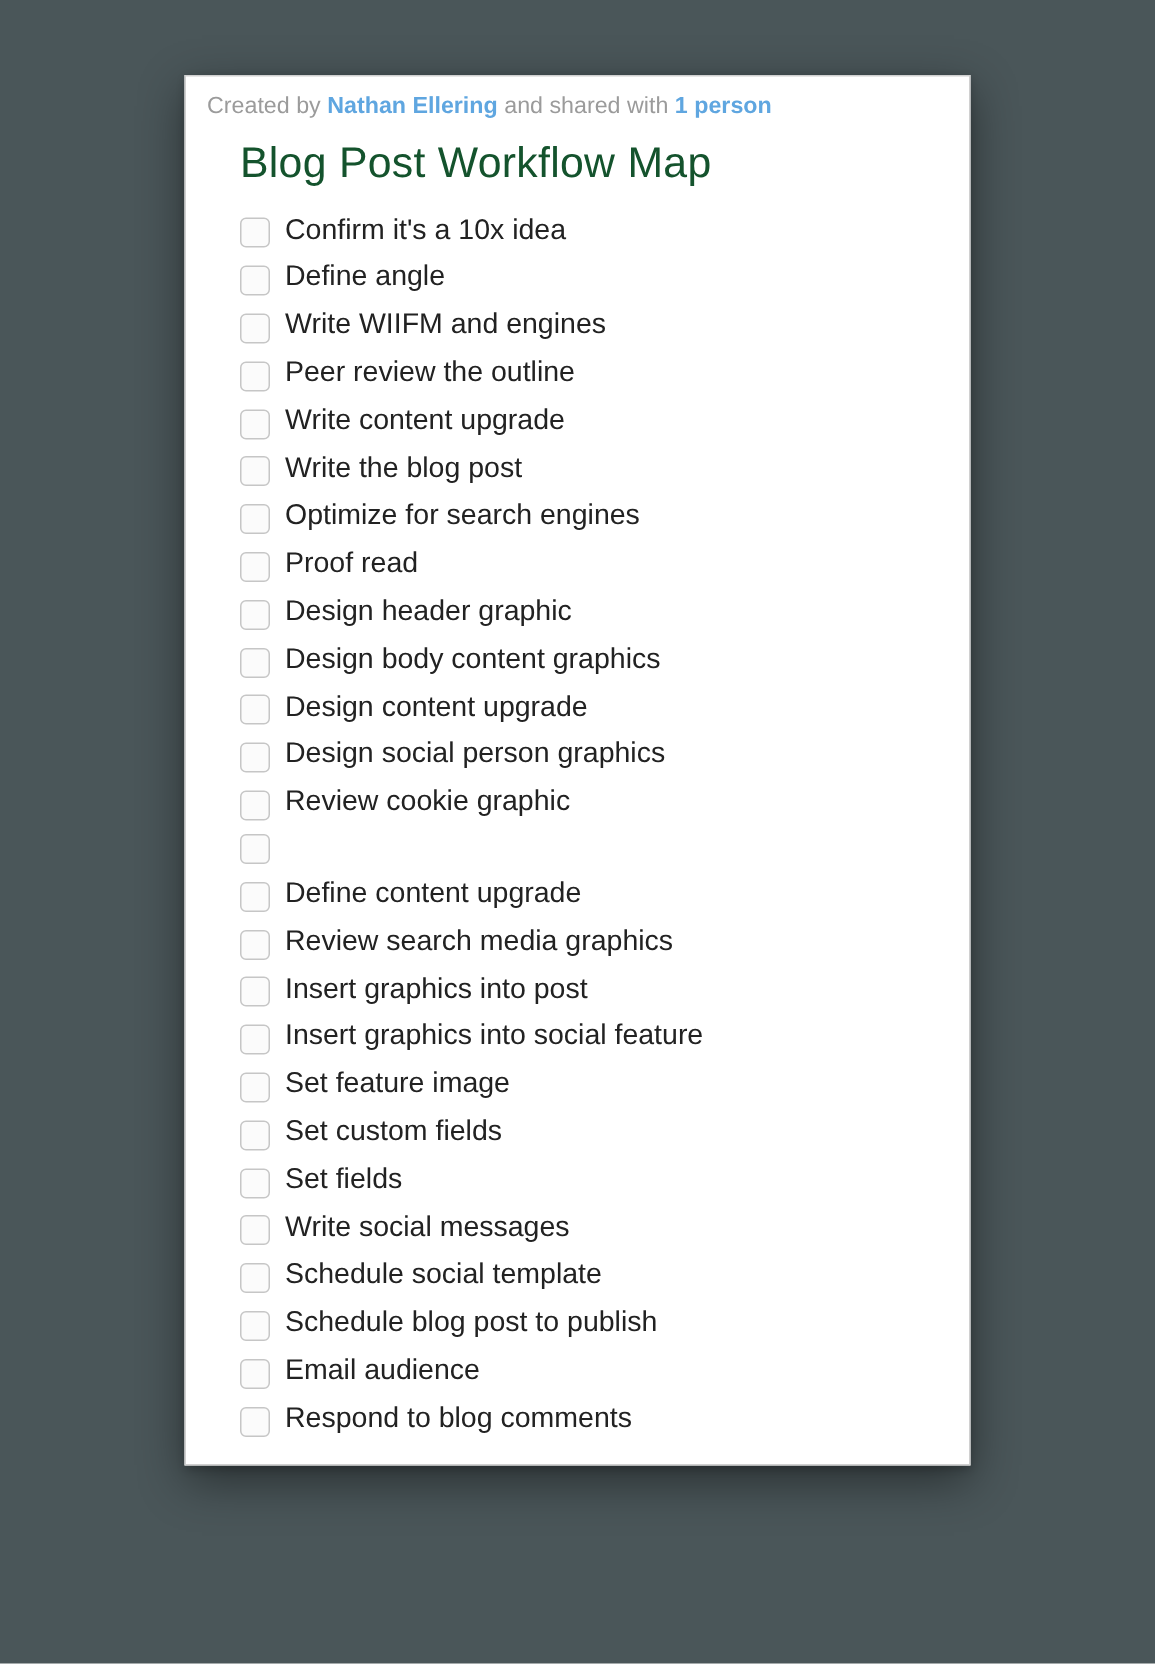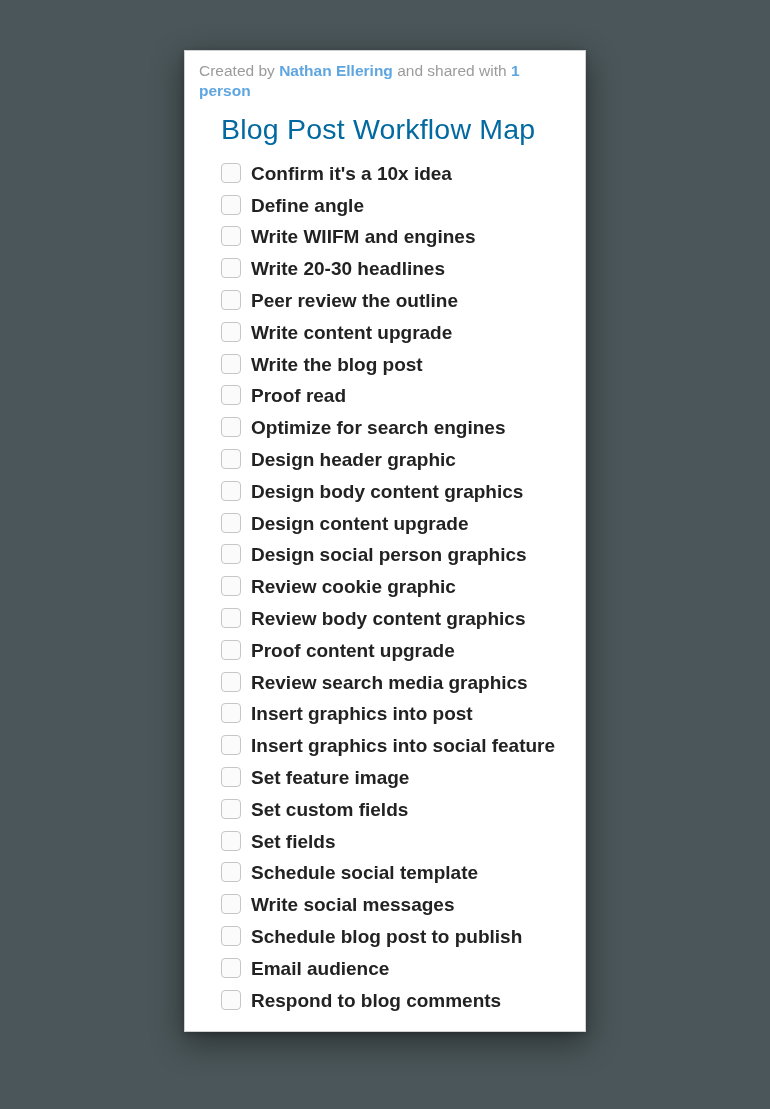--- a/index.html
+++ b/index.html
@@ -7,54 +7,53 @@
       width: 770px;
       height: 1109px;
       background: #4a5659;
       font-family: -apple-system, "Helvetica Neue", Helvetica, Arial, sans-serif;
       display: flex;
       align-items: flex-start;
       justify-content: center;
       padding-top: 50px;
     }
     .note-card {
-      width: 402px;
+      width: 524px;
       background: #ffffff;
       border: 1px solid #d0d0d0;
       box-shadow: 0 10px 30px rgba(0,0,0,0.45), 0 2px 6px rgba(0,0,0,0.2);
       padding: 0 0 14px 0;
     }
     .meta-line {
       padding: 10px 14px 6px 14px;
       font-size: 15.5px;
       color: #9b9b9b;
       line-height: 1.3;
     }
     .meta-line a {
       color: #5fa6e0;
       text-decoration: none;
       font-weight: 600;
     }
     .title {
       font-size: 28.5px;
       font-weight: 400;
-      color: #0369a1;
+      color: #14532d;
       padding: 6px 0 10px 36px;
       letter-spacing: 0.2px;
     }
     .checklist {
       padding: 2px 20px 0 36px;
     }
     .check-item {
       display: flex;
-      align-items: flex-start;
+      align-items: flex-end;
       gap: 10px;
       padding: 4.5px 0;
       line-height: 1.2;
-      font-weight: bold;
     }
     .checkbox {
       width: 20px;
       height: 20px;
       flex: 0 0 20px;
       border: 1px solid #c6c6c6;
       border-radius: 4px;
       background: #fbfbfb;
       cursor: pointer;
     }
@@ -80,41 +79,37 @@
       <div class="check-item">
         <div class="checkbox"></div>
         <span class="check-label">Define angle</span>
       </div>
       <div class="check-item">
         <div class="checkbox"></div>
         <span class="check-label">Write WIIFM and engines</span>
       </div>
       <div class="check-item">
         <div class="checkbox"></div>
-        <span class="check-label">Write 20-30 headlines</span>
-      </div>
-      <div class="check-item">
-        <div class="checkbox"></div>
         <span class="check-label">Peer review the outline</span>
       </div>
       <div class="check-item">
         <div class="checkbox"></div>
         <span class="check-label">Write content upgrade</span>
       </div>
       <div class="check-item">
         <div class="checkbox"></div>
         <span class="check-label">Write the blog post</span>
       </div>
       <div class="check-item">
         <div class="checkbox"></div>
-        <span class="check-label">Proof read</span>
+        <span class="check-label">Optimize for search engines</span>
       </div>
       <div class="check-item">
         <div class="checkbox"></div>
-        <span class="check-label">Optimize for search engines</span>
+        <span class="check-label">Proof read</span>
       </div>
       <div class="check-item">
         <div class="checkbox"></div>
         <span class="check-label">Design header graphic</span>
       </div>
       <div class="check-item">
         <div class="checkbox"></div>
         <span class="check-label">Design body content graphics</span>
       </div>
       <div class="check-item">
@@ -124,25 +119,24 @@
       <div class="check-item">
         <div class="checkbox"></div>
         <span class="check-label">Design social person graphics</span>
       </div>
       <div class="check-item">
         <div class="checkbox"></div>
         <span class="check-label">Review cookie graphic</span>
       </div>
       <div class="check-item">
         <div class="checkbox"></div>
-        <span class="check-label">Review body content graphics</span>
       </div>
       <div class="check-item">
         <div class="checkbox"></div>
-        <span class="check-label">Proof content upgrade</span>
+        <span class="check-label">Define content upgrade</span>
       </div>
       <div class="check-item">
         <div class="checkbox"></div>
         <span class="check-label">Review search media graphics</span>
       </div>
       <div class="check-item">
         <div class="checkbox"></div>
         <span class="check-label">Insert graphics into post</span>
       </div>
       <div class="check-item">
@@ -156,25 +150,25 @@
       <div class="check-item">
         <div class="checkbox"></div>
         <span class="check-label">Set custom fields</span>
       </div>
       <div class="check-item">
         <div class="checkbox"></div>
         <span class="check-label">Set fields</span>
       </div>
       <div class="check-item">
         <div class="checkbox"></div>
-        <span class="check-label">Schedule social template</span>
+        <span class="check-label">Write social messages</span>
       </div>
       <div class="check-item">
         <div class="checkbox"></div>
-        <span class="check-label">Write social messages</span>
+        <span class="check-label">Schedule social template</span>
       </div>
       <div class="check-item">
         <div class="checkbox"></div>
         <span class="check-label">Schedule blog post to publish</span>
       </div>
       <div class="check-item">
         <div class="checkbox"></div>
         <span class="check-label">Email audience</span>
       </div>
       <div class="check-item">

